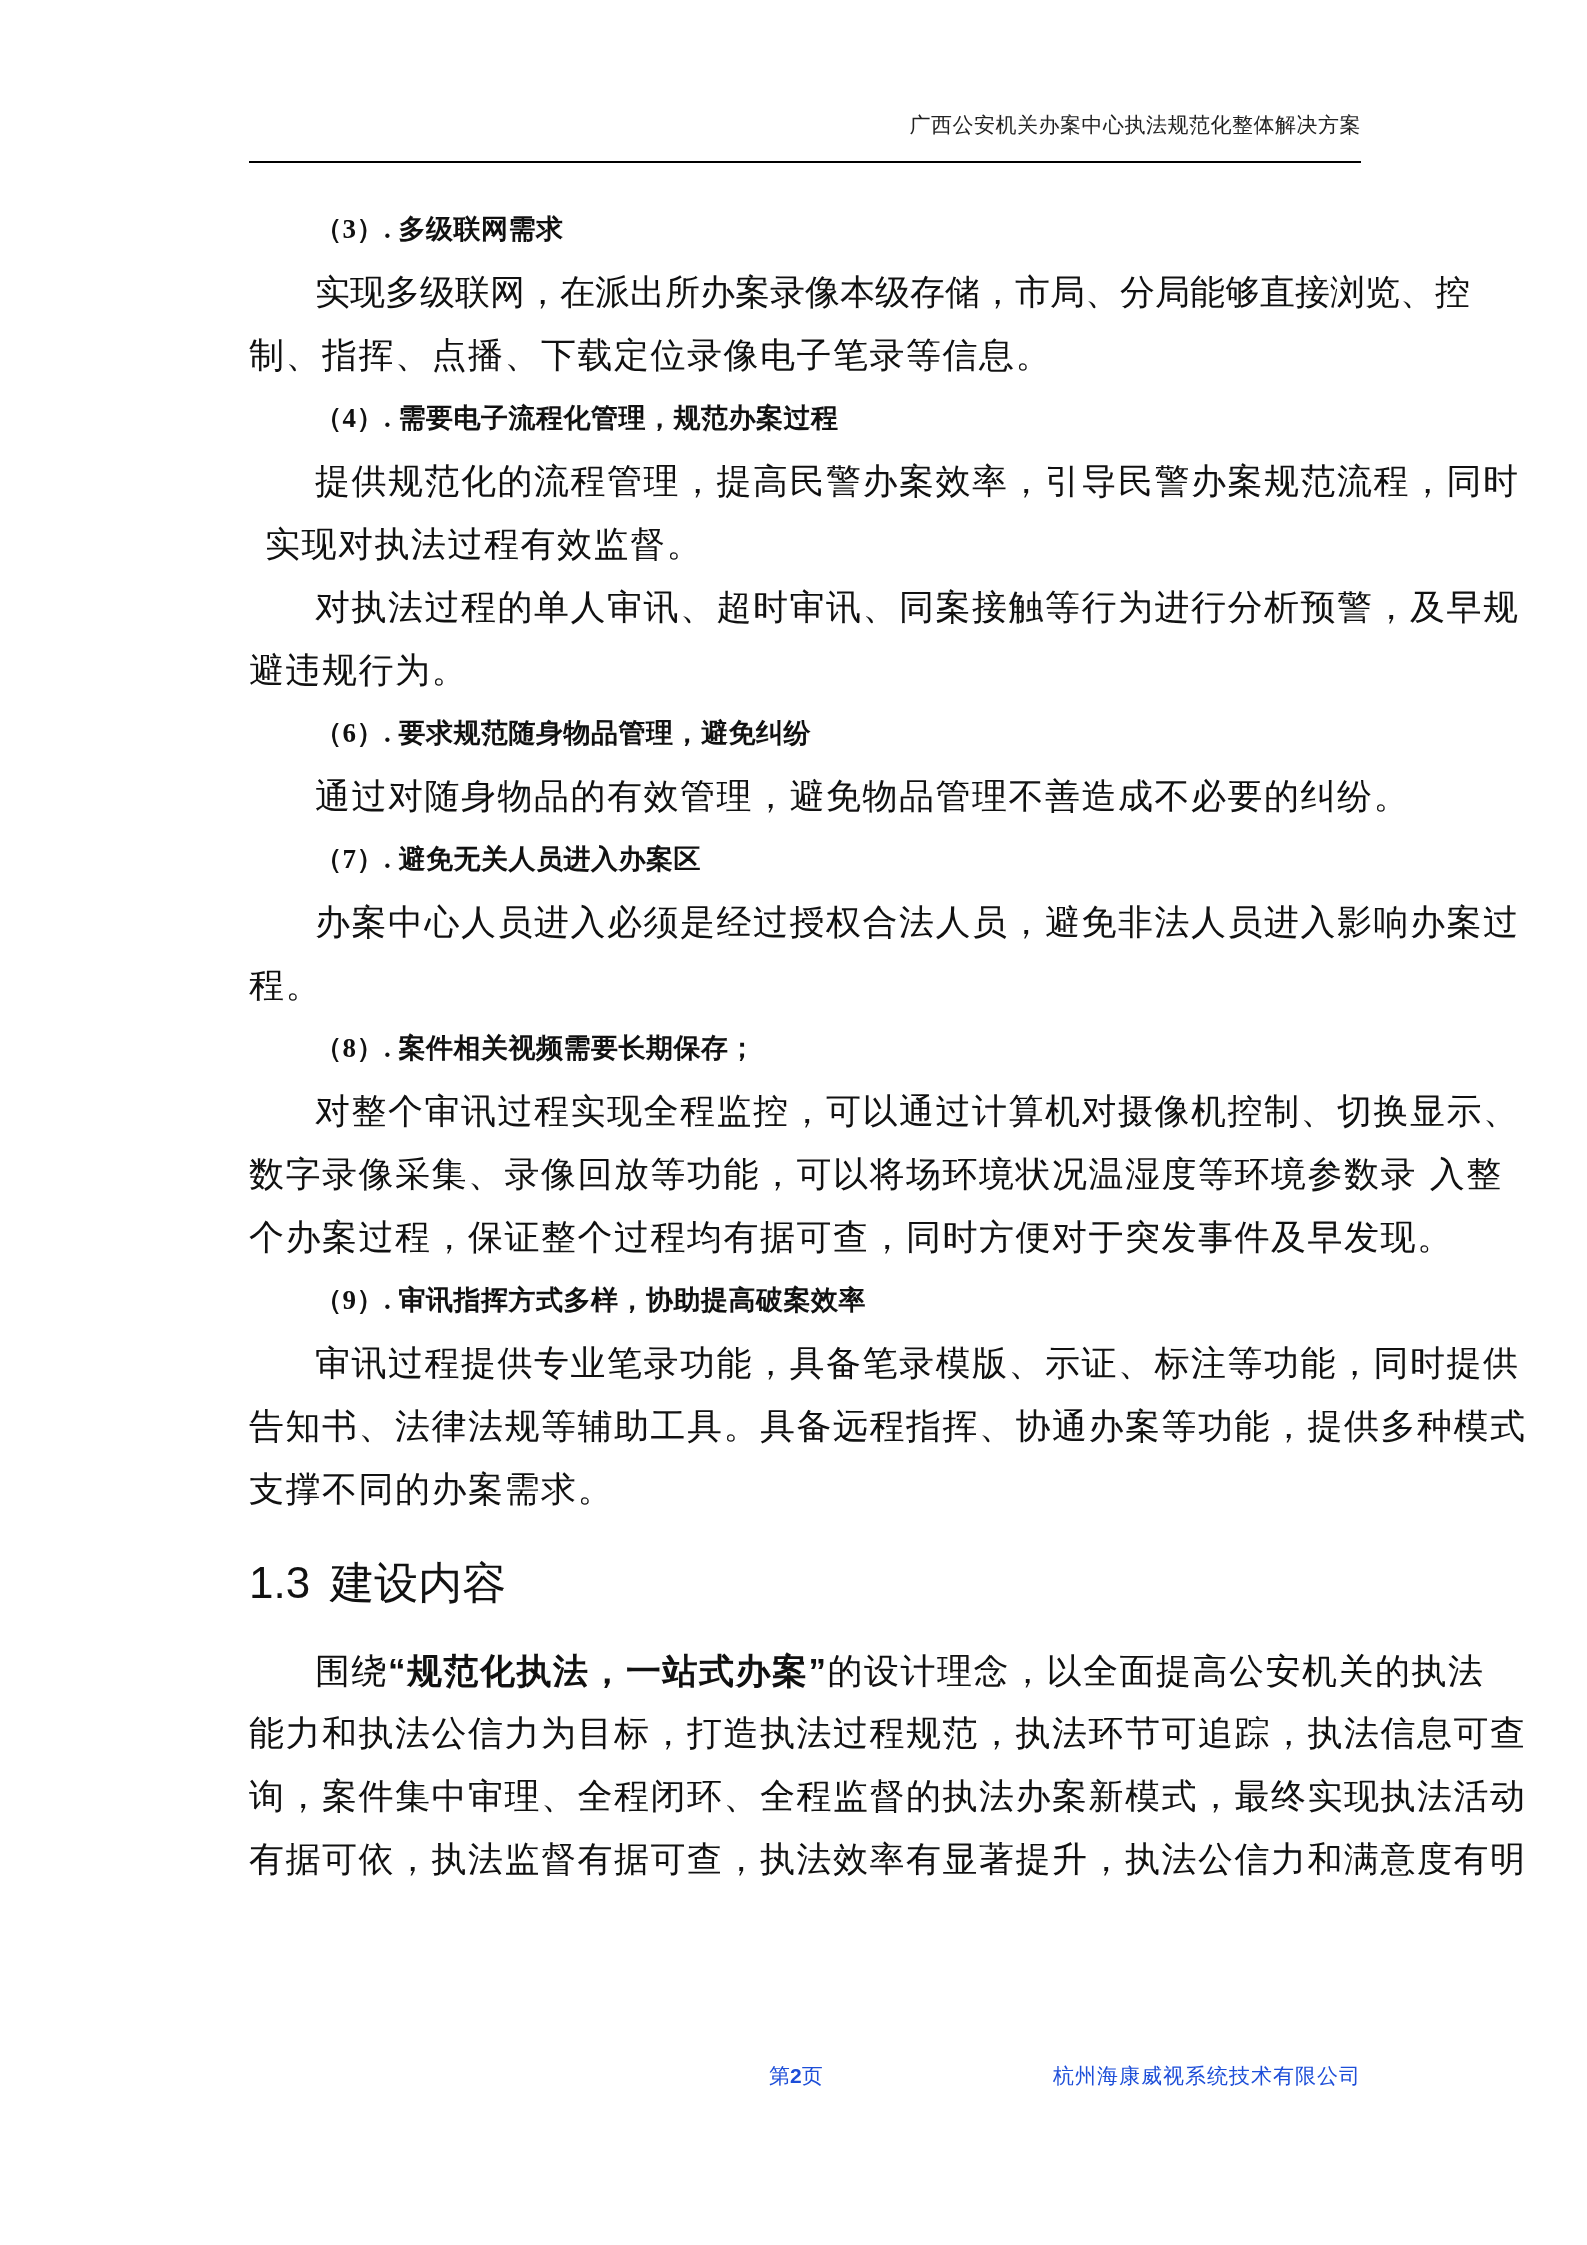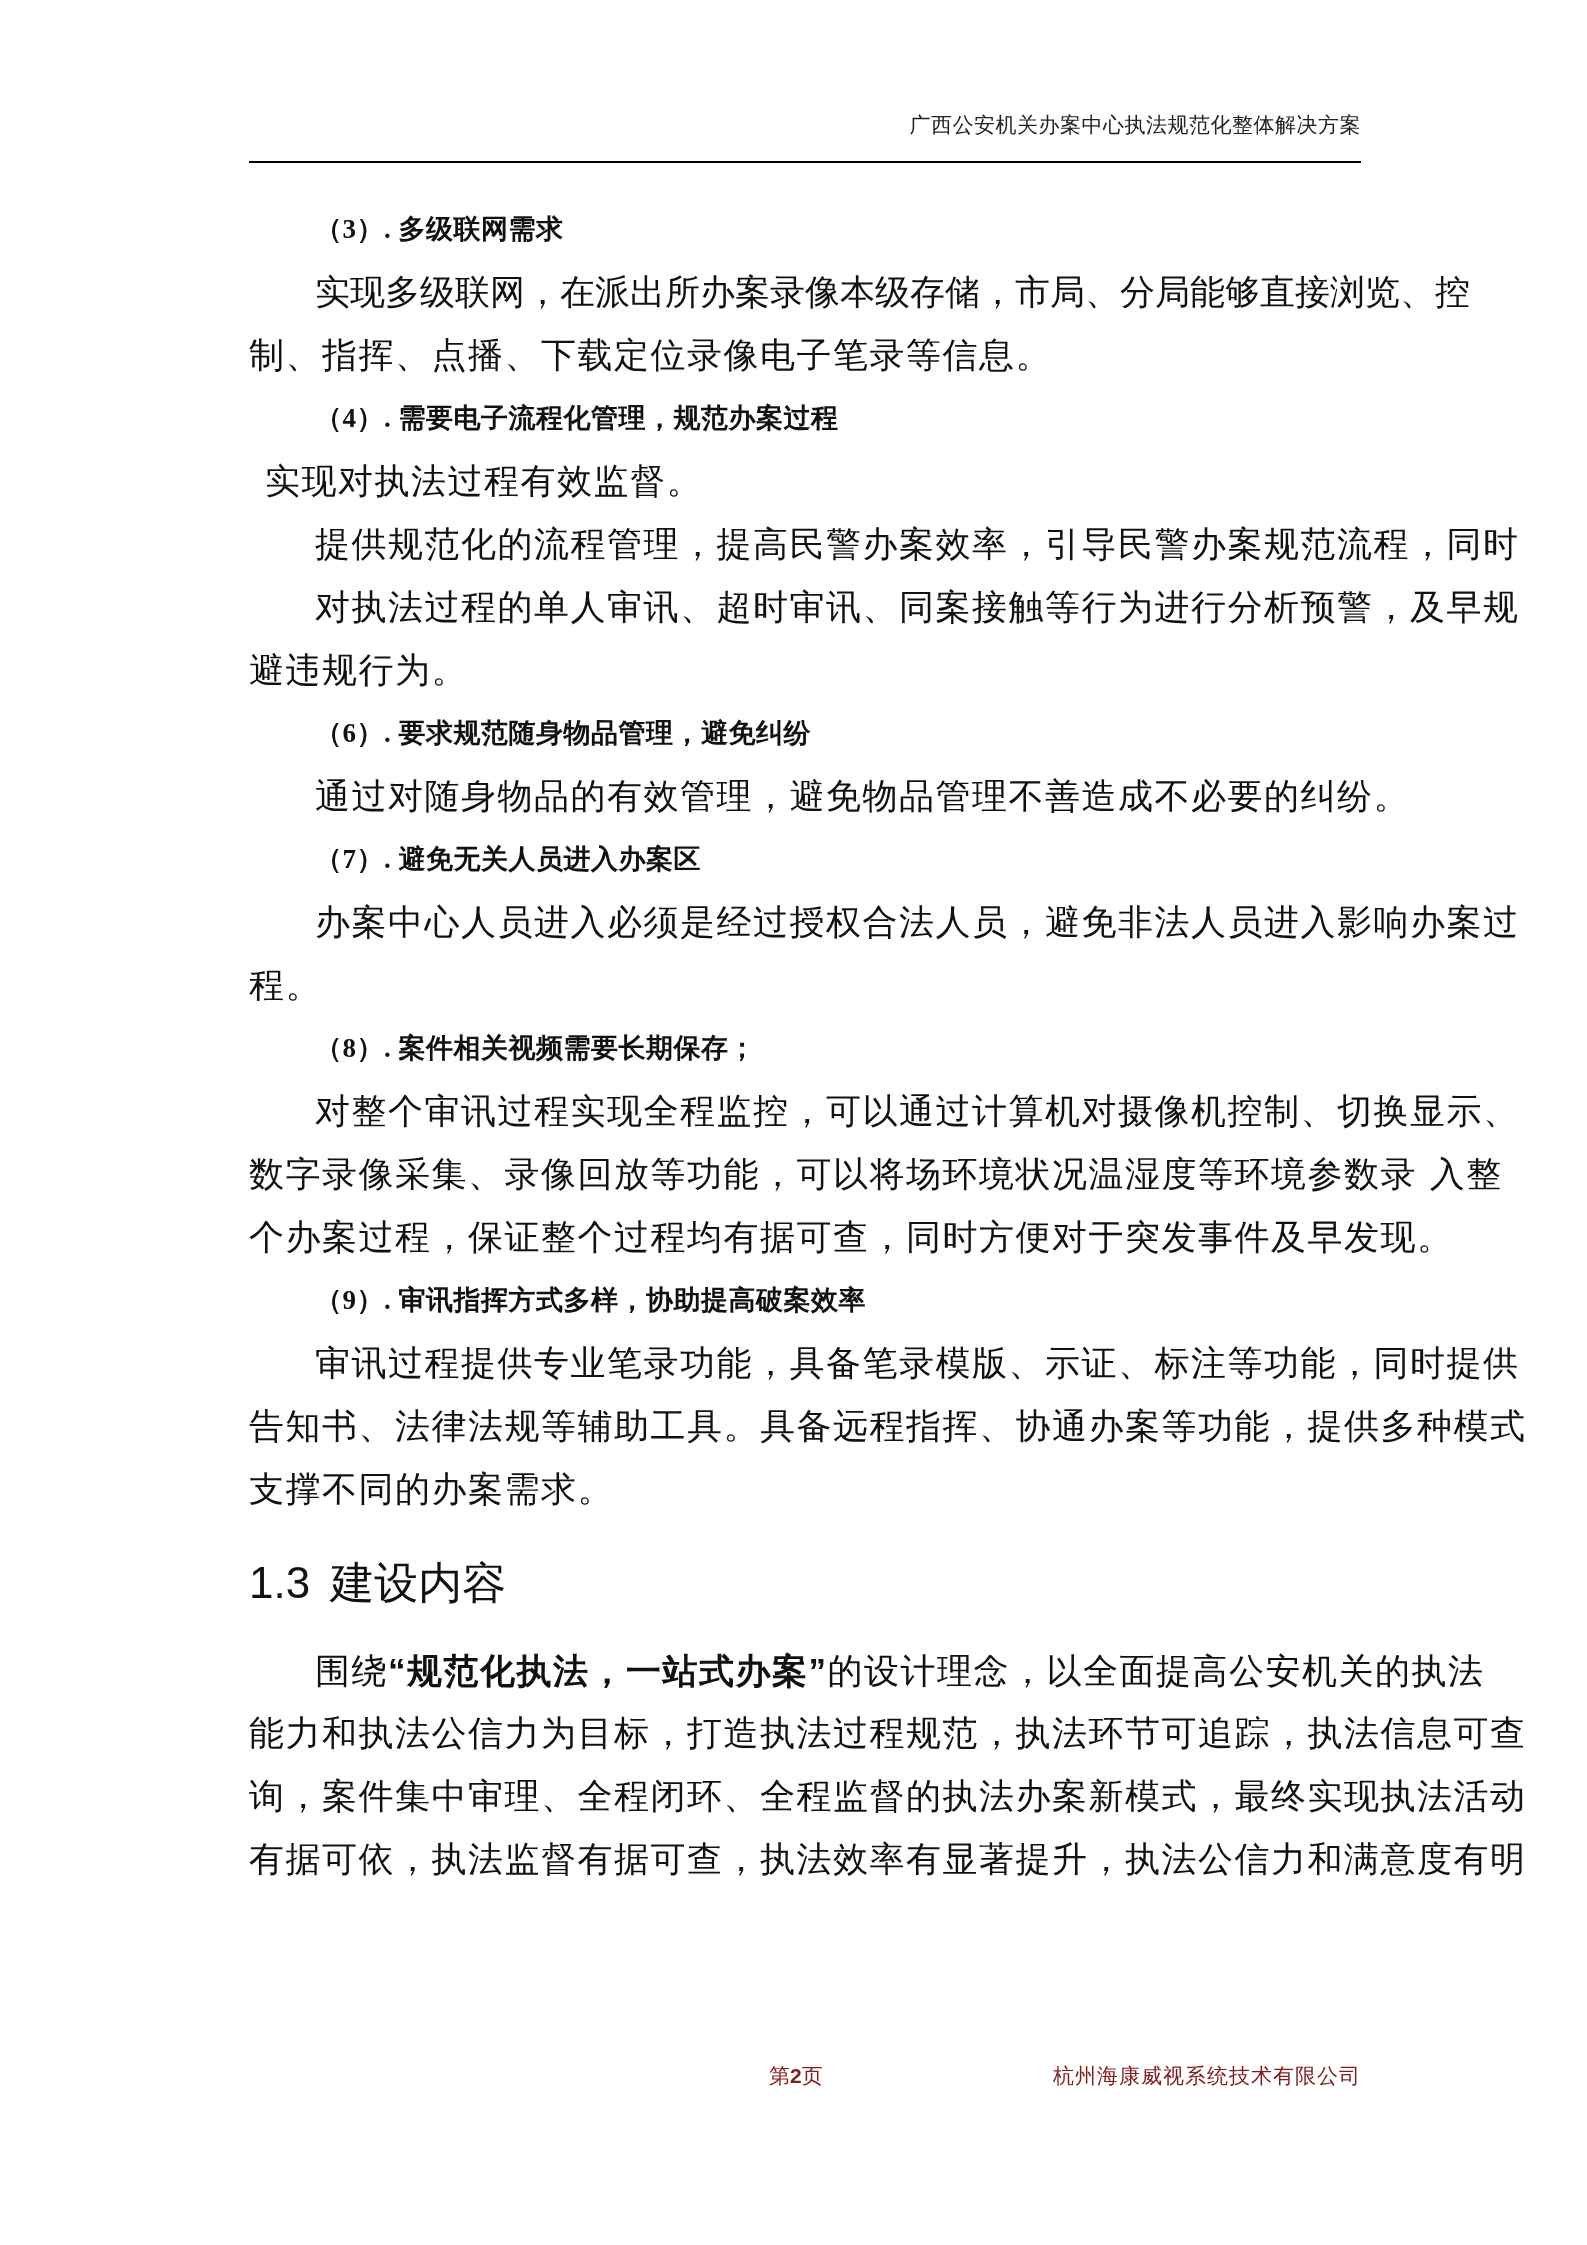--- a/index.html
+++ b/index.html
@@ -10,42 +10,42 @@
   .header-rule { position: absolute; left: 0; right: 0; top: 56px; border-top: 2px solid #000; }
   .content { position: absolute; left: 249px; top: 198px; width: 1112px; }
   .line { font-size: 35px; line-height: 63px; height: 63px; white-space: nowrap; letter-spacing: 1.5px; }
   .indent { padding-left: 66px; }
   .soft-indent { padding-left: 16px; }
   .subhead { font-family: Liberation Serif, serif; font-weight: bold; font-size: 27px; padding-left: 66px; letter-spacing: 0.5px; }
   .justify { display: flex; justify-content: space-between; letter-spacing: 0; }
   .section-title { font-family: "Liberation Sans", "DejaVu Sans", sans-serif; font-size: 44px; line-height: 96px; height: 96px; margin-top: 14px; margin-bottom: 8px; }
   .section-title .num { margin-right: 20px; margin-top: 21px; }
   .bold { font-family: Liberation Sans, sans-serif; font-weight: bold; }
-  .page-footer { position: absolute; left: 249px; top: 2062px; width: 1112px; height: 40px; font-size: 21px; color: #7f1d1d; }
+  .page-footer { position: absolute; left: 249px; top: 2062px; width: 1112px; height: 40px; font-size: 21px; color: #1d4ed8; }
   .footer-page { position: absolute; left: 520px; top: 0; }
   .footer-page .pnum { font-family: "Liberation Sans", sans-serif; font-weight: bold; }
   .footer-company { position: absolute; right: 0; top: 0; letter-spacing: 1px; }
 </style>
 </head>
 <body>
 
 <div class="page-header">
   <div class="header-title">广西公安机关办案中心执法规范化整体解决方案</div>
   <div class="header-rule"></div>
 </div>
 
 <div class="content">
 
   <div class="line subhead">（3）. 多级联网需求</div>
   <div class="line indent justify">实现多级联网，在派出所办案录像本级存储，市局、分局能够直接浏览、控</div>
   <div class="line">制、指挥、点播、下载定位录像电子笔录等信息。</div>
 
   <div class="line subhead">（4）. 需要电子流程化管理，规范办案过程</div>
+  <div class="line indent">提供规范化的流程管理，提高民警办案效率，引导民警办案规范流程，同时</div>
   <div class="line soft-indent">实现对执法过程有效监督。</div>
-  <div class="line indent">提供规范化的流程管理，提高民警办案效率，引导民警办案规范流程，同时</div>
 
   <div class="line indent">对执法过程的单人审讯、超时审讯、同案接触等行为进行分析预警，及早规</div>
   <div class="line">避违规行为。</div>
 
   <div class="line subhead">（6）. 要求规范随身物品管理，避免纠纷</div>
   <div class="line indent">通过对随身物品的有效管理，避免物品管理不善造成不必要的纠纷。</div>
 
   <div class="line subhead">（7）. 避免无关人员进入办案区</div>
   <div class="line indent">办案中心人员进入必须是经过授权合法人员，避免非法人员进入影响办案过</div>
   <div class="line">程。</div>

